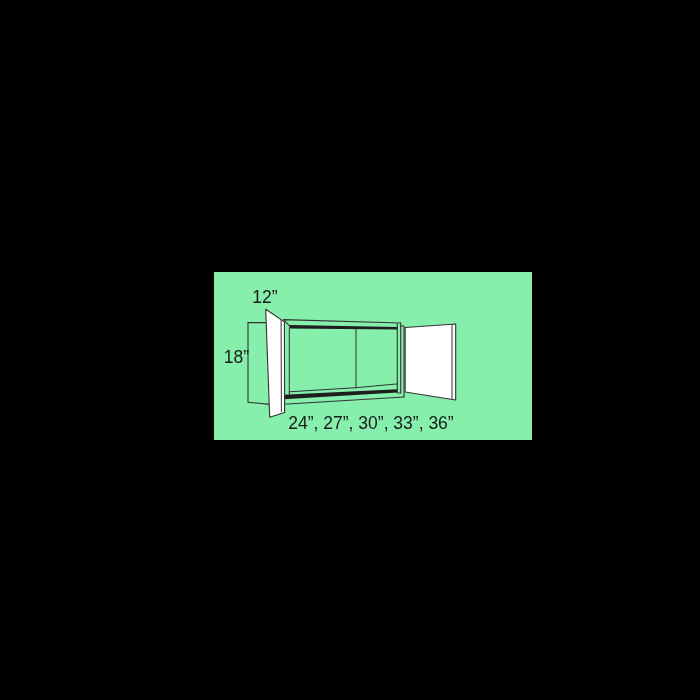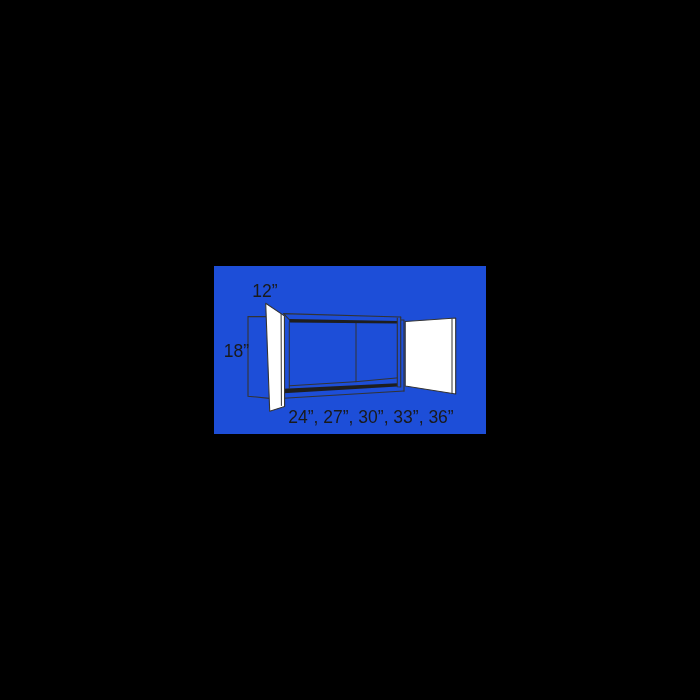--- a/index.html
+++ b/index.html
@@ -13,24 +13,24 @@
   }
   .canvas {
     position: relative;
     width: 700px;
     height: 700px;
     background: #000000;
   }
   .panel {
     position: absolute;
     left: 214px;
-    top: 266px;
-    width: 272px;
+    top: 272px;
+    width: 318px;
     height: 168px;
-    background: #1d4ed8;
+    background: #86efac;
   }
   svg text {
     font-family: "Liberation Sans", sans-serif;
     fill: #1a1a1a;
   }
   .dim-label {
     font-size: 17.5px;
   }
 </style>
 </head>

